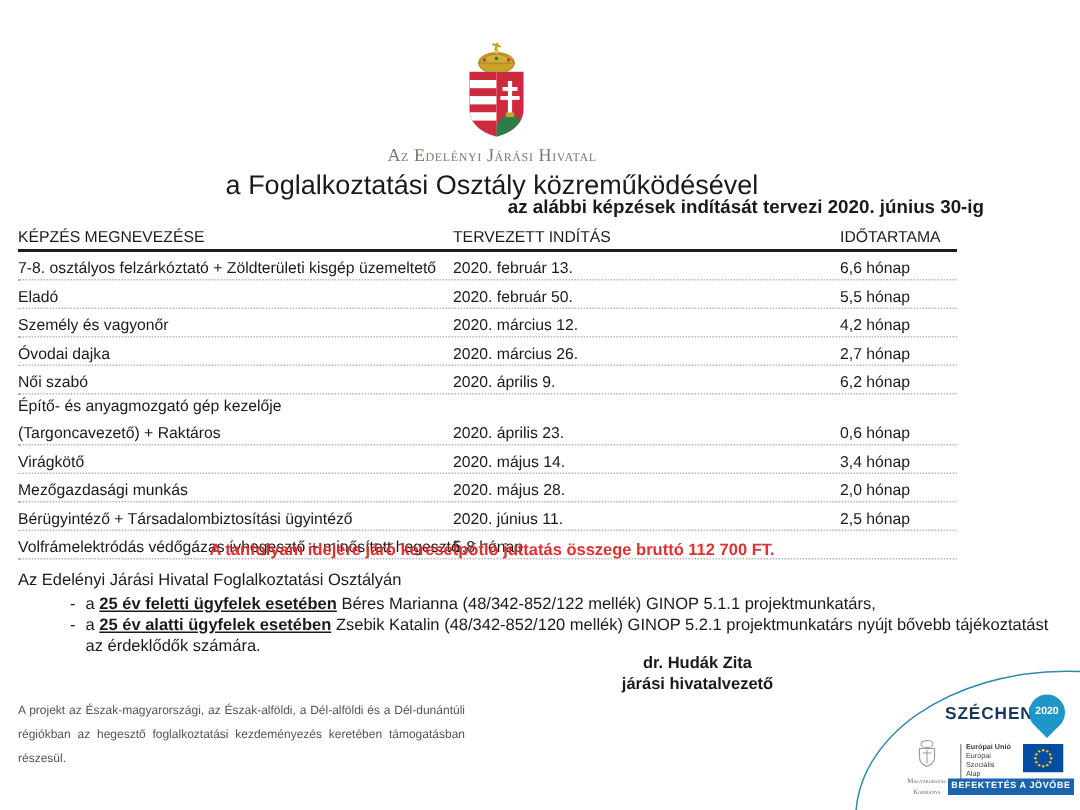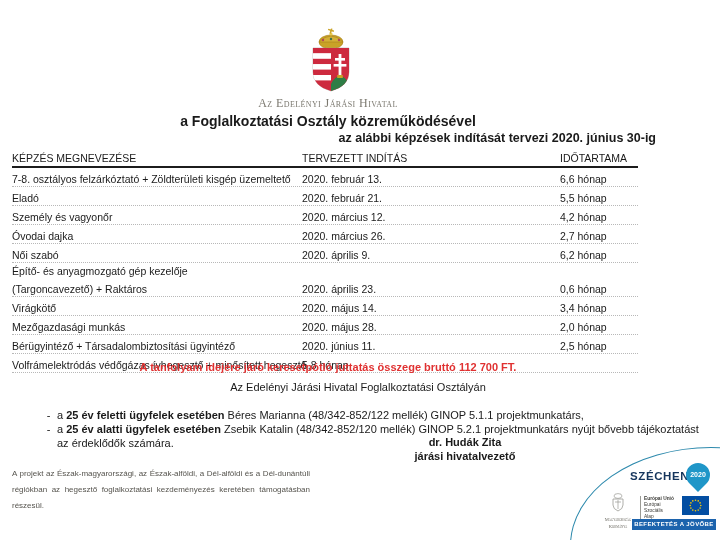--- a/index.html
+++ b/index.html
@@ -4,44 +4,44 @@
 <style>
   html,body{margin:0;padding:0;background:#fff;}
   #page{position:relative;width:720px;height:540px;background:#ffffff;overflow:hidden;
         font-family:"Liberation Sans",sans-serif;color:#1a1a1a;padding-left:20px;}
 
   
   .center-col{position:absolute;left:0;width:656px;text-align:center;}
   #arms{position:absolute;left:309px;top:26px;width:44px;height:66px;}
   #institution{top:96px;font-family:"Liberation Serif",serif;font-variant:small-caps;
                font-size:12px;color:#7b786f;letter-spacing:.4px;}
-  #hline1{top:113px;font-size:14px;font-weight:bold;}
+  #hline1{top:113px;font-size:18px;font-weight:normal;}
   #hline2{top:131px;font-size:12.5px;font-weight:bold;text-align:right;}
 
   
   #table{position:absolute;left:12px;top:152px;width:626px;font-size:10.5px;}
   .thead{display:flex;font-weight:normal;border-bottom:2px solid #1c1c1c;
          padding-bottom:2px;height:12px;line-height:12px;}
   .trow{display:flex;border-bottom:1px dotted #b8b8b8;height:17px;align-items:flex-end;
         padding-bottom:1px;line-height:12px;}
   .c1{width:290px;white-space:nowrap;overflow:visible;}
   .c2{width:258px;white-space:nowrap;}
   .c3{width:78px;white-space:nowrap;}
   .subline{height:15px;line-height:14px;border-bottom:none;display:flex;align-items:flex-end;}
 
   
   #rednote{top:361px;font-size:11px;font-weight:bold;color:#e03131;}
 
   
   #contact{position:absolute;left:12px;top:381px;width:692px;font-size:11px;line-height:13.5px;}
-  .c-intro{margin-bottom:14px;text-align:center;}
+  .c-intro{margin-bottom:2px;}
   .c-item{display:flex;margin-top:1px;}
   .dash{width:17px;text-align:center;flex:0 0 17px;margin-left:28px;}
   .c-text{width:646px;}
-  .emph{font-weight:bold;}
+  .emph{font-weight:bold;text-decoration:underline;}
   .pname{font-weight:normal;}
 
   
   #signature{position:absolute;left:385px;top:435px;width:160px;text-align:center;
              font-size:11px;font-weight:bold;line-height:14px;}
 
   
   #projnote{position:absolute;left:12px;top:466px;width:298px;font-size:8px;color:#55534d;
             line-height:16px;text-align:justify;}
 
@@ -120,21 +120,21 @@
       <span class="c3">IDŐTARTAMA</span>
     </div>
 
     <div class="trow">
       <span class="c1">7-8. osztályos felzárkóztató + Zöldterületi kisgép üzemeltető</span>
       <span class="c2">2020. február 13.</span>
       <span class="c3">6,6 hónap</span>
     </div>
     <div class="trow">
       <span class="c1">Eladó</span>
-      <span class="c2">2020. február 21.</span>
+      <span class="c2">2020. február 50.</span>
       <span class="c3">5,5 hónap</span>
     </div>
     <div class="trow">
       <span class="c1">Személy és vagyonőr</span>
       <span class="c2">2020. március 12.</span>
       <span class="c3">4,2 hónap</span>
     </div>
     <div class="trow">
       <span class="c1">Óvodai dajka</span>
       <span class="c2">2020. március 26.</span>

